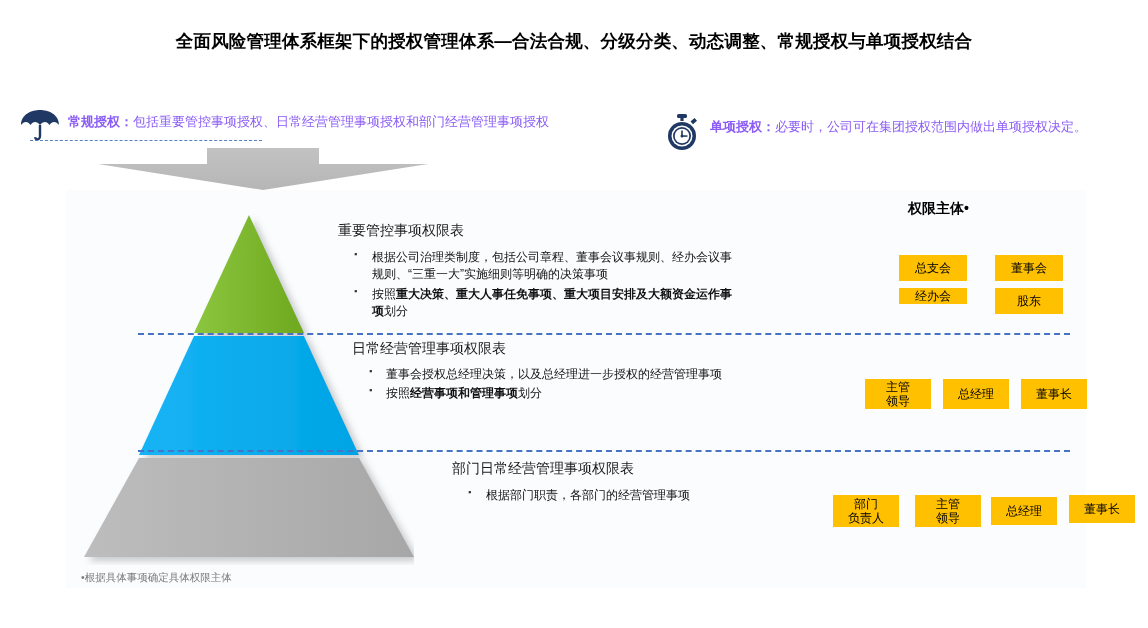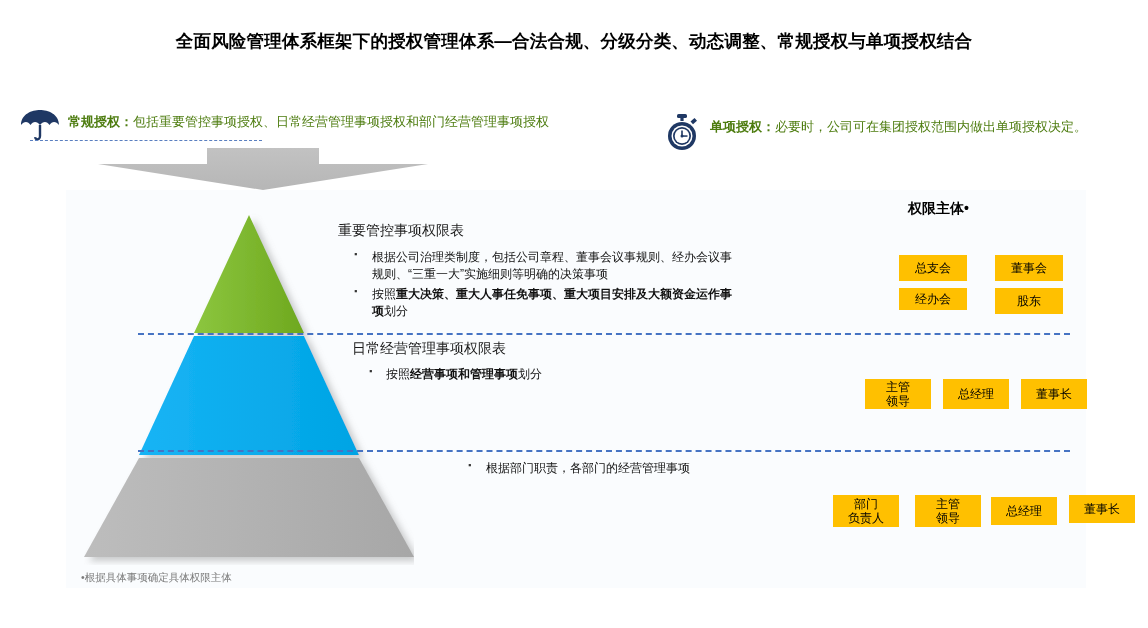--- a/index.html
+++ b/index.html
@@ -46,21 +46,21 @@
 
   .callout-icon {
     flex: 0 0 auto;
     width: 44px;
     height: 36px;
     position: relative;
     margin-right: 6px;
   }
   .callout-text {
     font-size: 13px;
-    color: #4d7c0f;
+    color: #8b5cf6;
     line-height: 1.25;
     white-space: nowrap;
     padding-top: 6px;
   }
   .callout-text .lead {
     font-weight: bold;
   }
 
   .dash-under {
     position: absolute;
@@ -181,21 +181,21 @@
     justify-content: center;
     text-align: center;
     line-height: 1.2;
     white-space: pre-line;
     margin-left: 33px;
   }
 
   
   #chip-t1-0 { left: 866px; top: 255px; width: 68px; height: 26px; }
   #chip-t1-1 { left: 962px; top: 255px; width: 68px; height: 26px; }
-  #chip-t1-2 { left: 866px; top: 288px; width: 68px; height: 22px; }
+  #chip-t1-2 { left: 866px; top: 288px; width: 68px; height: 16px; }
   #chip-t1-3 { left: 962px; top: 288px; width: 68px; height: 26px; }
 
   
   #chip-t2-0 { left: 832px; top: 379px; width: 66px; height: 30px; }
   #chip-t2-1 { left: 910px; top: 379px; width: 66px; height: 30px; }
   #chip-t2-2 { left: 988px; top: 379px; width: 66px; height: 30px; }
 
   
   #chip-t3-0 { left: 800px; top: 495px; width: 66px; height: 32px; }
   #chip-t3-1 { left: 882px; top: 495px; width: 66px; height: 32px; }
@@ -308,26 +308,30 @@
       <li>
         <span>按照</span><b>重大决策、重大人事任免事项、重大项目安排及大额资金运作事项</b><span>划分</span>
       </li>
     </ul>
   </div>
 
   <div class="tier" id="tier-2">
     <div class="tier-title">日常经营管理事项权限表</div>
     <ul class="tier-bullets">
       <li>
+        <span>董事会授权总经理决策，以及总经理进一步授权的经营管理事项</span>
+      </li>
+      <li>
         <span>按照</span><b>经营事项和管理事项</b><span>划分</span>
       </li>
     </ul>
   </div>
 
   <div class="tier" id="tier-3">
+    <div class="tier-title">部门日常经营管理事项权限表</div>
     <ul class="tier-bullets">
       <li>
         <span>根据部门职责，各部门的经营管理事项</span>
       </li>
     </ul>
   </div>
 
   <div id="subject-header">权限主体•</div>
 
   <div class="chip" id="chip-t1-0">总支会</div>

